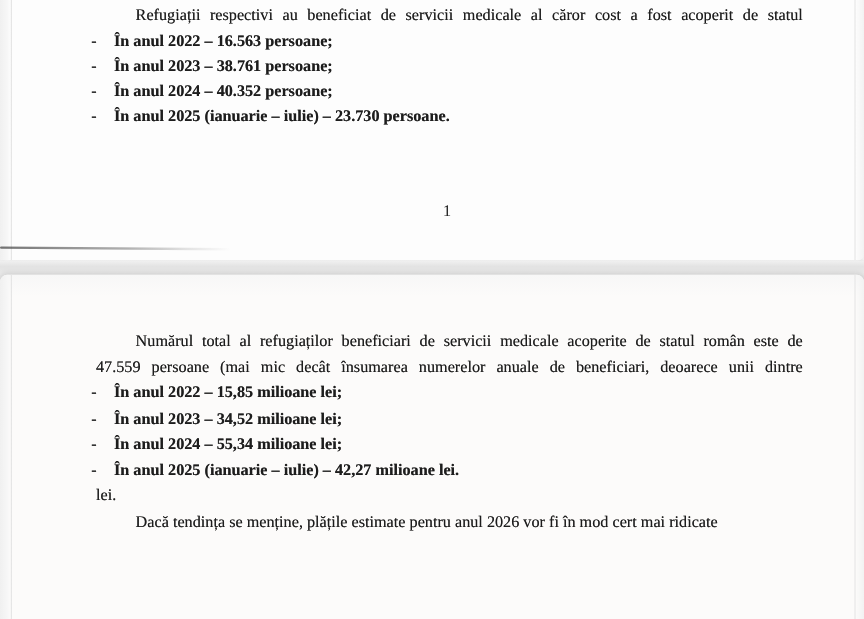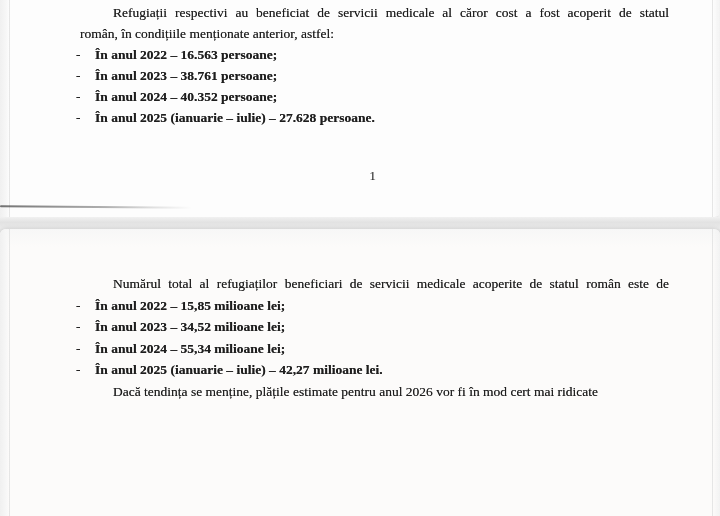--- a/index.html
+++ b/index.html
@@ -88,69 +88,70 @@
 <body>
 
 <div id="viewport">
 
   <div class="page" id="page-1">
     <div class="edge-left"></div>
     <div class="edge-right"></div>
 
     <div class="textblock">
       <div class="pline jline indent">Refugiații respectivi au beneficiat de servicii medicale al căror cost a fost acoperit de statul</div>
-      <div class="pline jlast">român, în condițiile menționate anterior, astfel:</div>
 
       <div class="li-row">
         <span class="li-marker">-</span>
         <span class="li-text">În anul 2022 – 16.563 persoane;</span>
       </div>
       <div class="li-row">
         <span class="li-marker">-</span>
         <span class="li-text">În anul 2023 – 38.761 persoane;</span>
       </div>
       <div class="li-row">
         <span class="li-marker">-</span>
         <span class="li-text">În anul 2024 – 40.352 persoane;</span>
       </div>
       <div class="li-row">
         <span class="li-marker">-</span>
-        <span class="li-text">În anul 2025 (ianuarie – iulie) – 27.628 persoane.</span>
+        <span class="li-text">În anul 2025 (ianuarie – iulie) – 23.730 persoane.</span>
       </div>
     </div>
 
     <div class="page-number">1</div>
     <div class="artifact-line"></div>
   </div>
 
   <div class="gap-band"></div>
 
   <div class="page clip-bottom" id="page-2">
     <div class="edge-left"></div>
     <div class="edge-right"></div>
 
     <div class="textblock">
       <div class="pline jline indent">Numărul total al refugiaților beneficiari de servicii medicale acoperite de statul român este de</div>
+      <div class="pline jline">47.559 persoane (mai mic decât însumarea numerelor anuale de beneficiari, deoarece unii dintre</div>
 
 
       <div class="li-row">
         <span class="li-marker">-</span>
         <span class="li-text">În anul 2022 – 15,85 milioane lei;</span>
       </div>
       <div class="li-row">
         <span class="li-marker">-</span>
         <span class="li-text">În anul 2023 – 34,52 milioane lei;</span>
       </div>
       <div class="li-row">
         <span class="li-marker">-</span>
         <span class="li-text">În anul 2024 – 55,34 milioane lei;</span>
       </div>
       <div class="li-row">
         <span class="li-marker">-</span>
         <span class="li-text">În anul 2025 (ianuarie – iulie) – 42,27 milioane lei.</span>
       </div>
 
+      <div class="pline jlast">lei.</div>
 
       <div class="pline jlast indent">Dacă tendința se menține, plățile estimate pentru anul 2026 vor fi în mod cert mai ridicate</div>
     </div>
   </div>
 
 </div>
 
 </body></html>

